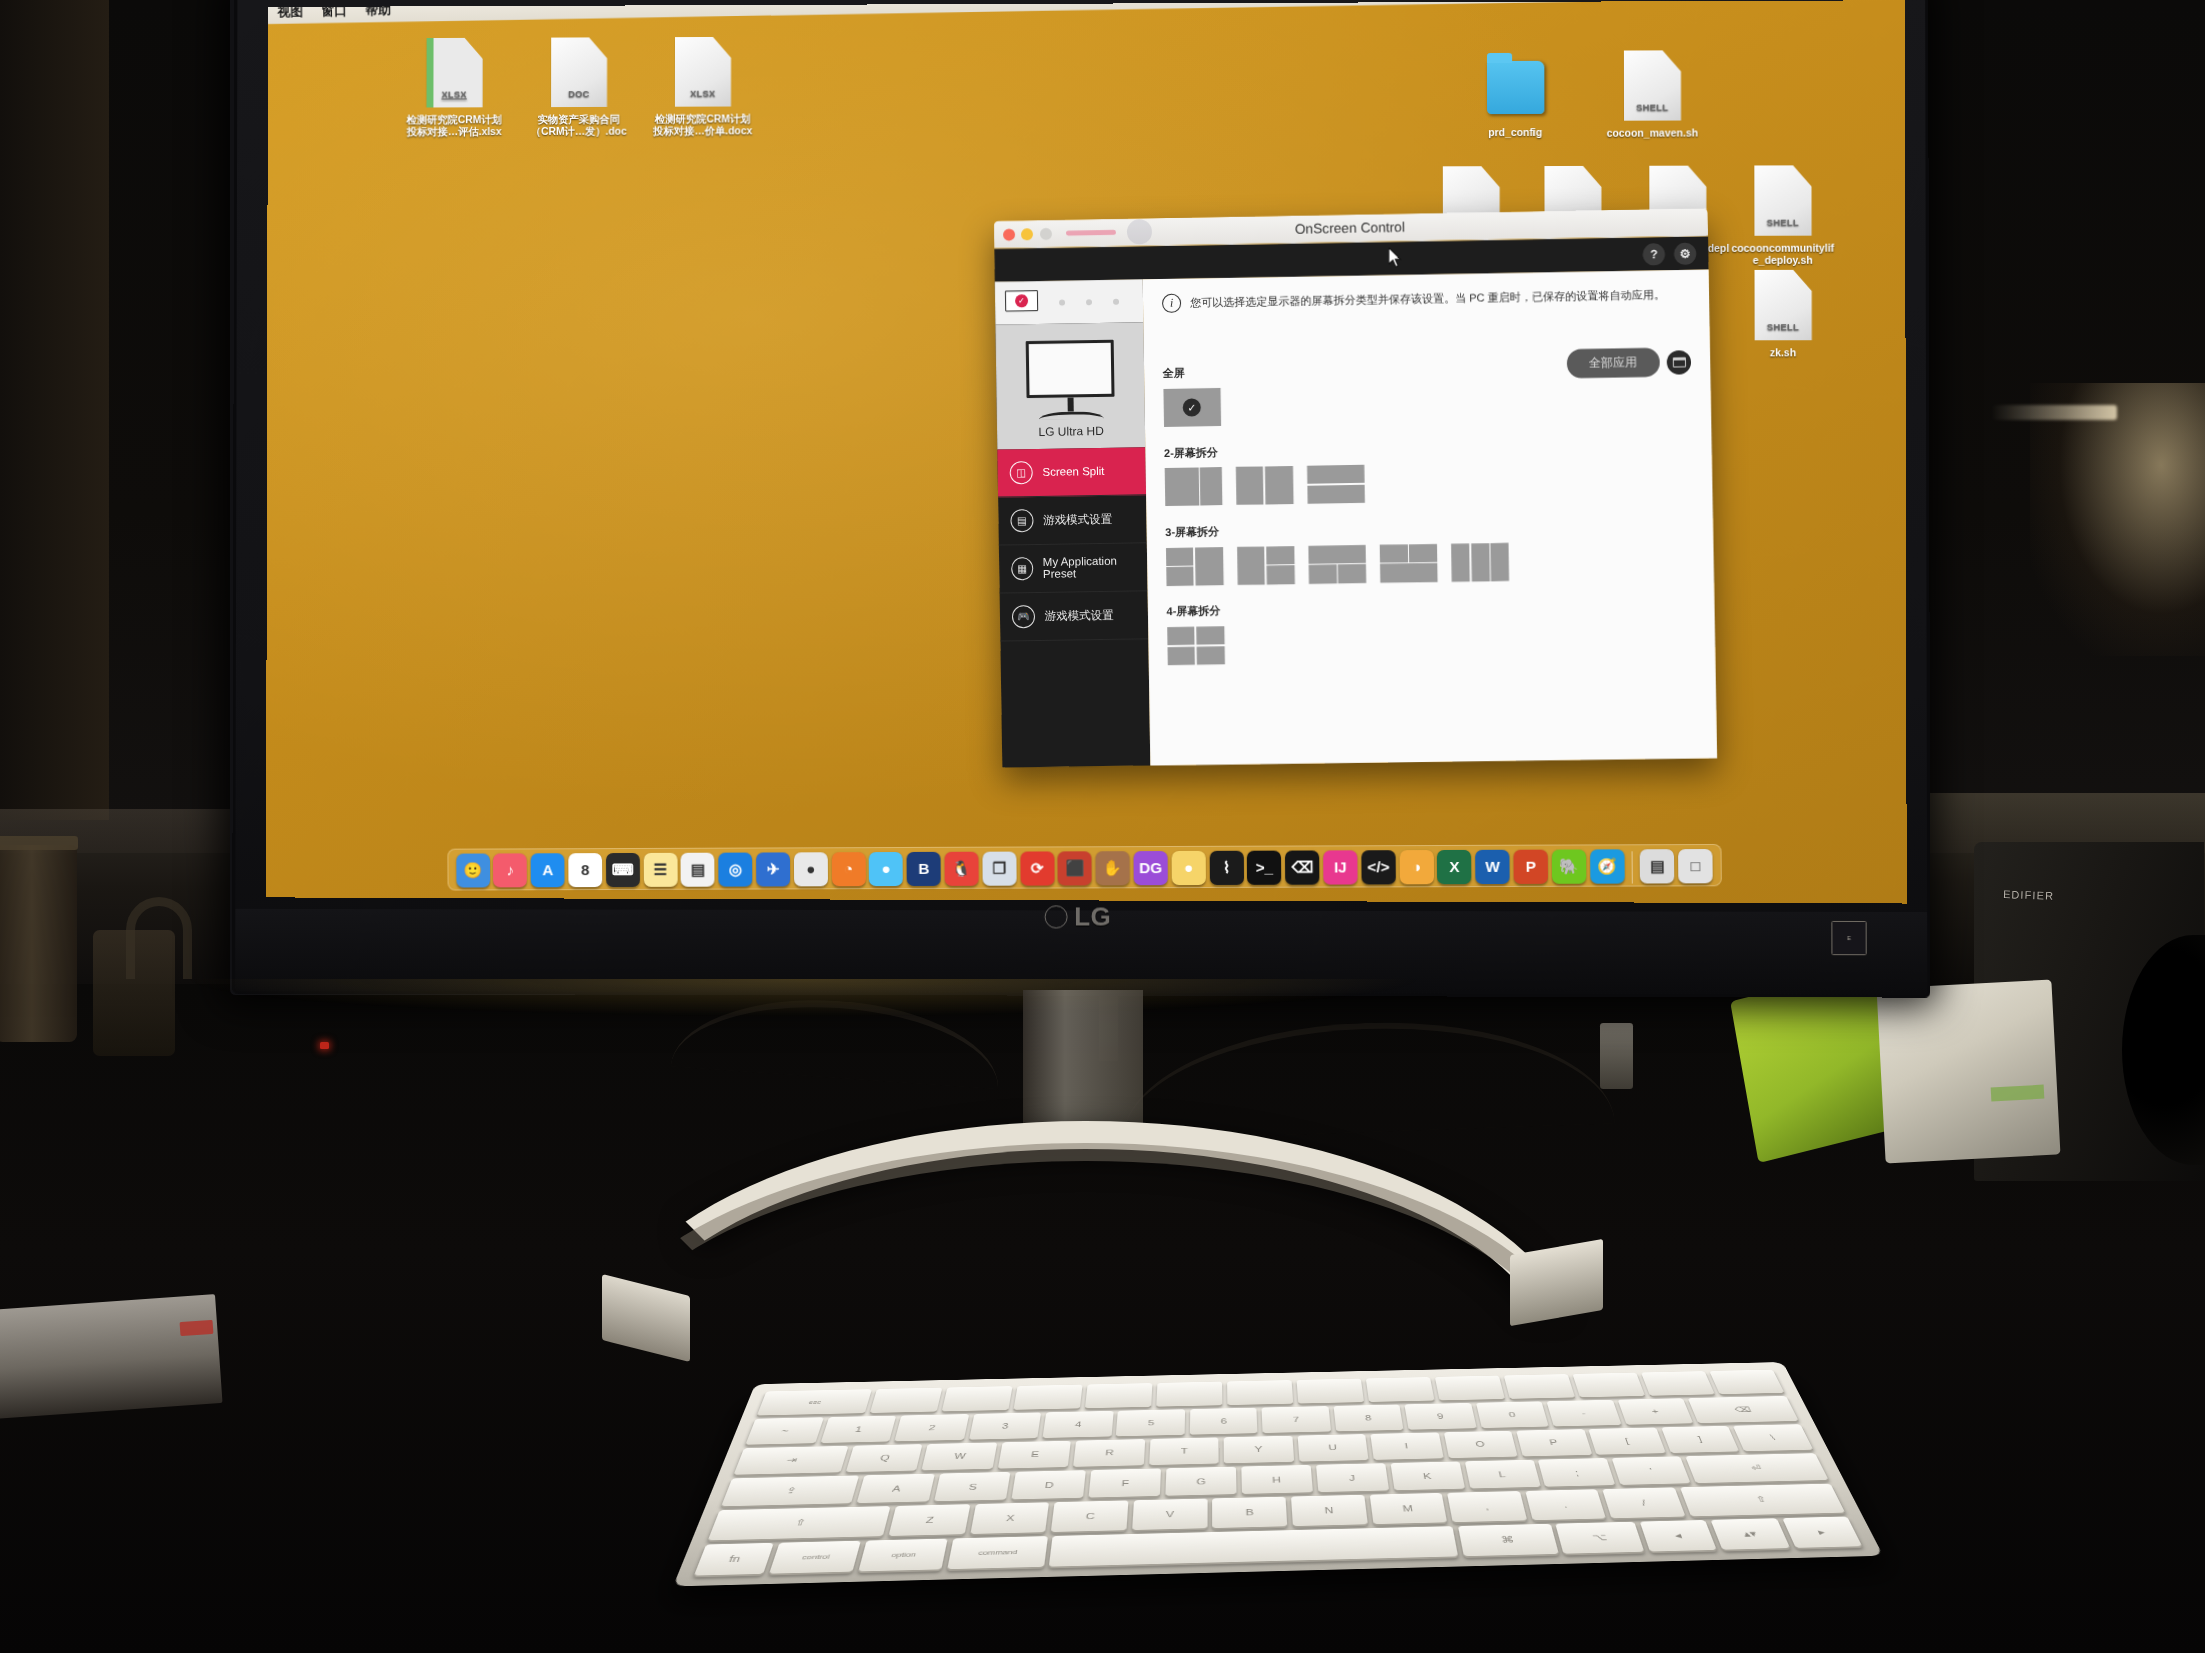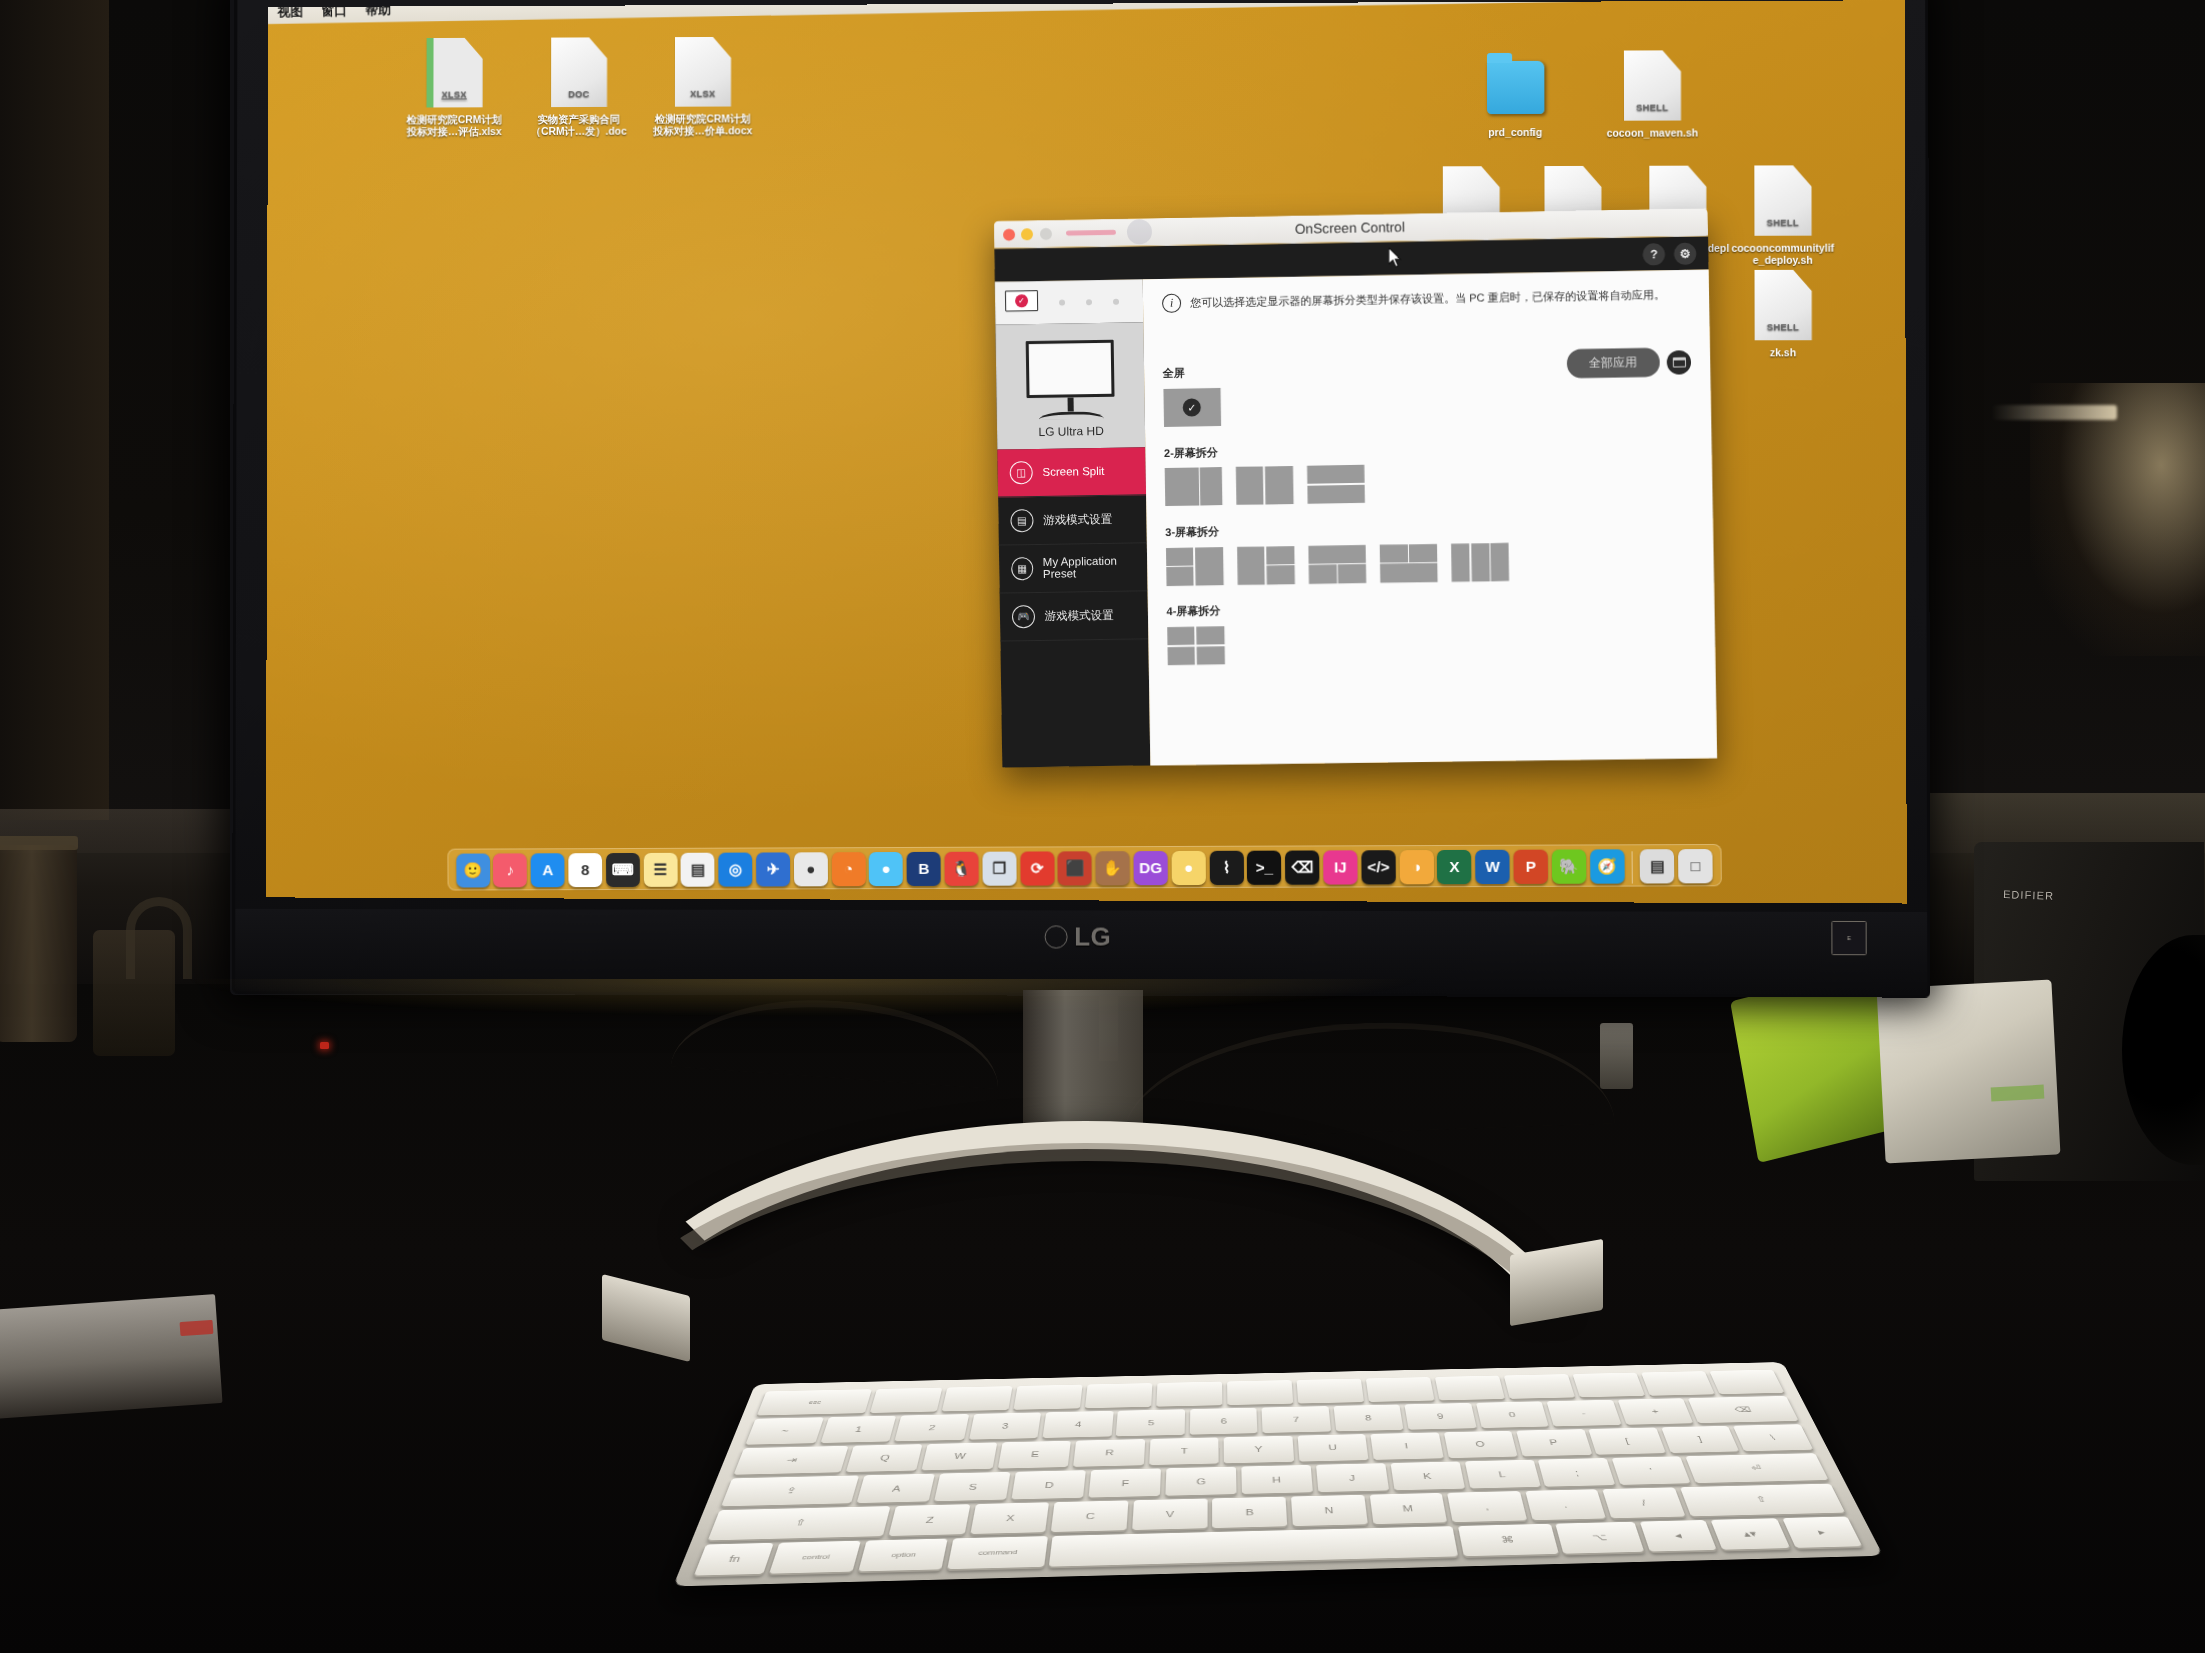--- a/index.html
+++ b/index.html
@@ -137,21 +137,21 @@
     border-radius: 5.5px;
     border: 3.3px solid #0a0a0c;
     transform: perspective(2297px) rotateY(-0.6deg) rotateX(0.35deg);
   }
   .bezel-chin {
     position: absolute; left: 0; right: 0; bottom: 0; height: 82px;
     background: linear-gradient(180deg, #141417 0%, #0b0b0d 100%);
     border-radius: 0 0 5.5px 5.5px;
   }
   .lg-logo {
-    position: absolute; left: 50%; bottom: 40px; transform: translateX(-50%);
+    position: absolute; left: 50%; bottom: 60px; transform: translateX(-50%);
     display: flex; align-items: center; gap: 6.6px;
     color: #6f6c68; font-size: 26px; font-weight: bold; letter-spacing: 0.5px;
     text-shadow: 0 0.5px 1.1px #000;
   }
   .lg-mark {
     width: 23px; height: 23px; border: 1.6px solid #6f6c68; border-radius: 50%;
     display: inline-block;
   }
   .energy-sticker {
     position: absolute; right: 60px; bottom: 39px; width: 35px; height: 34px;

